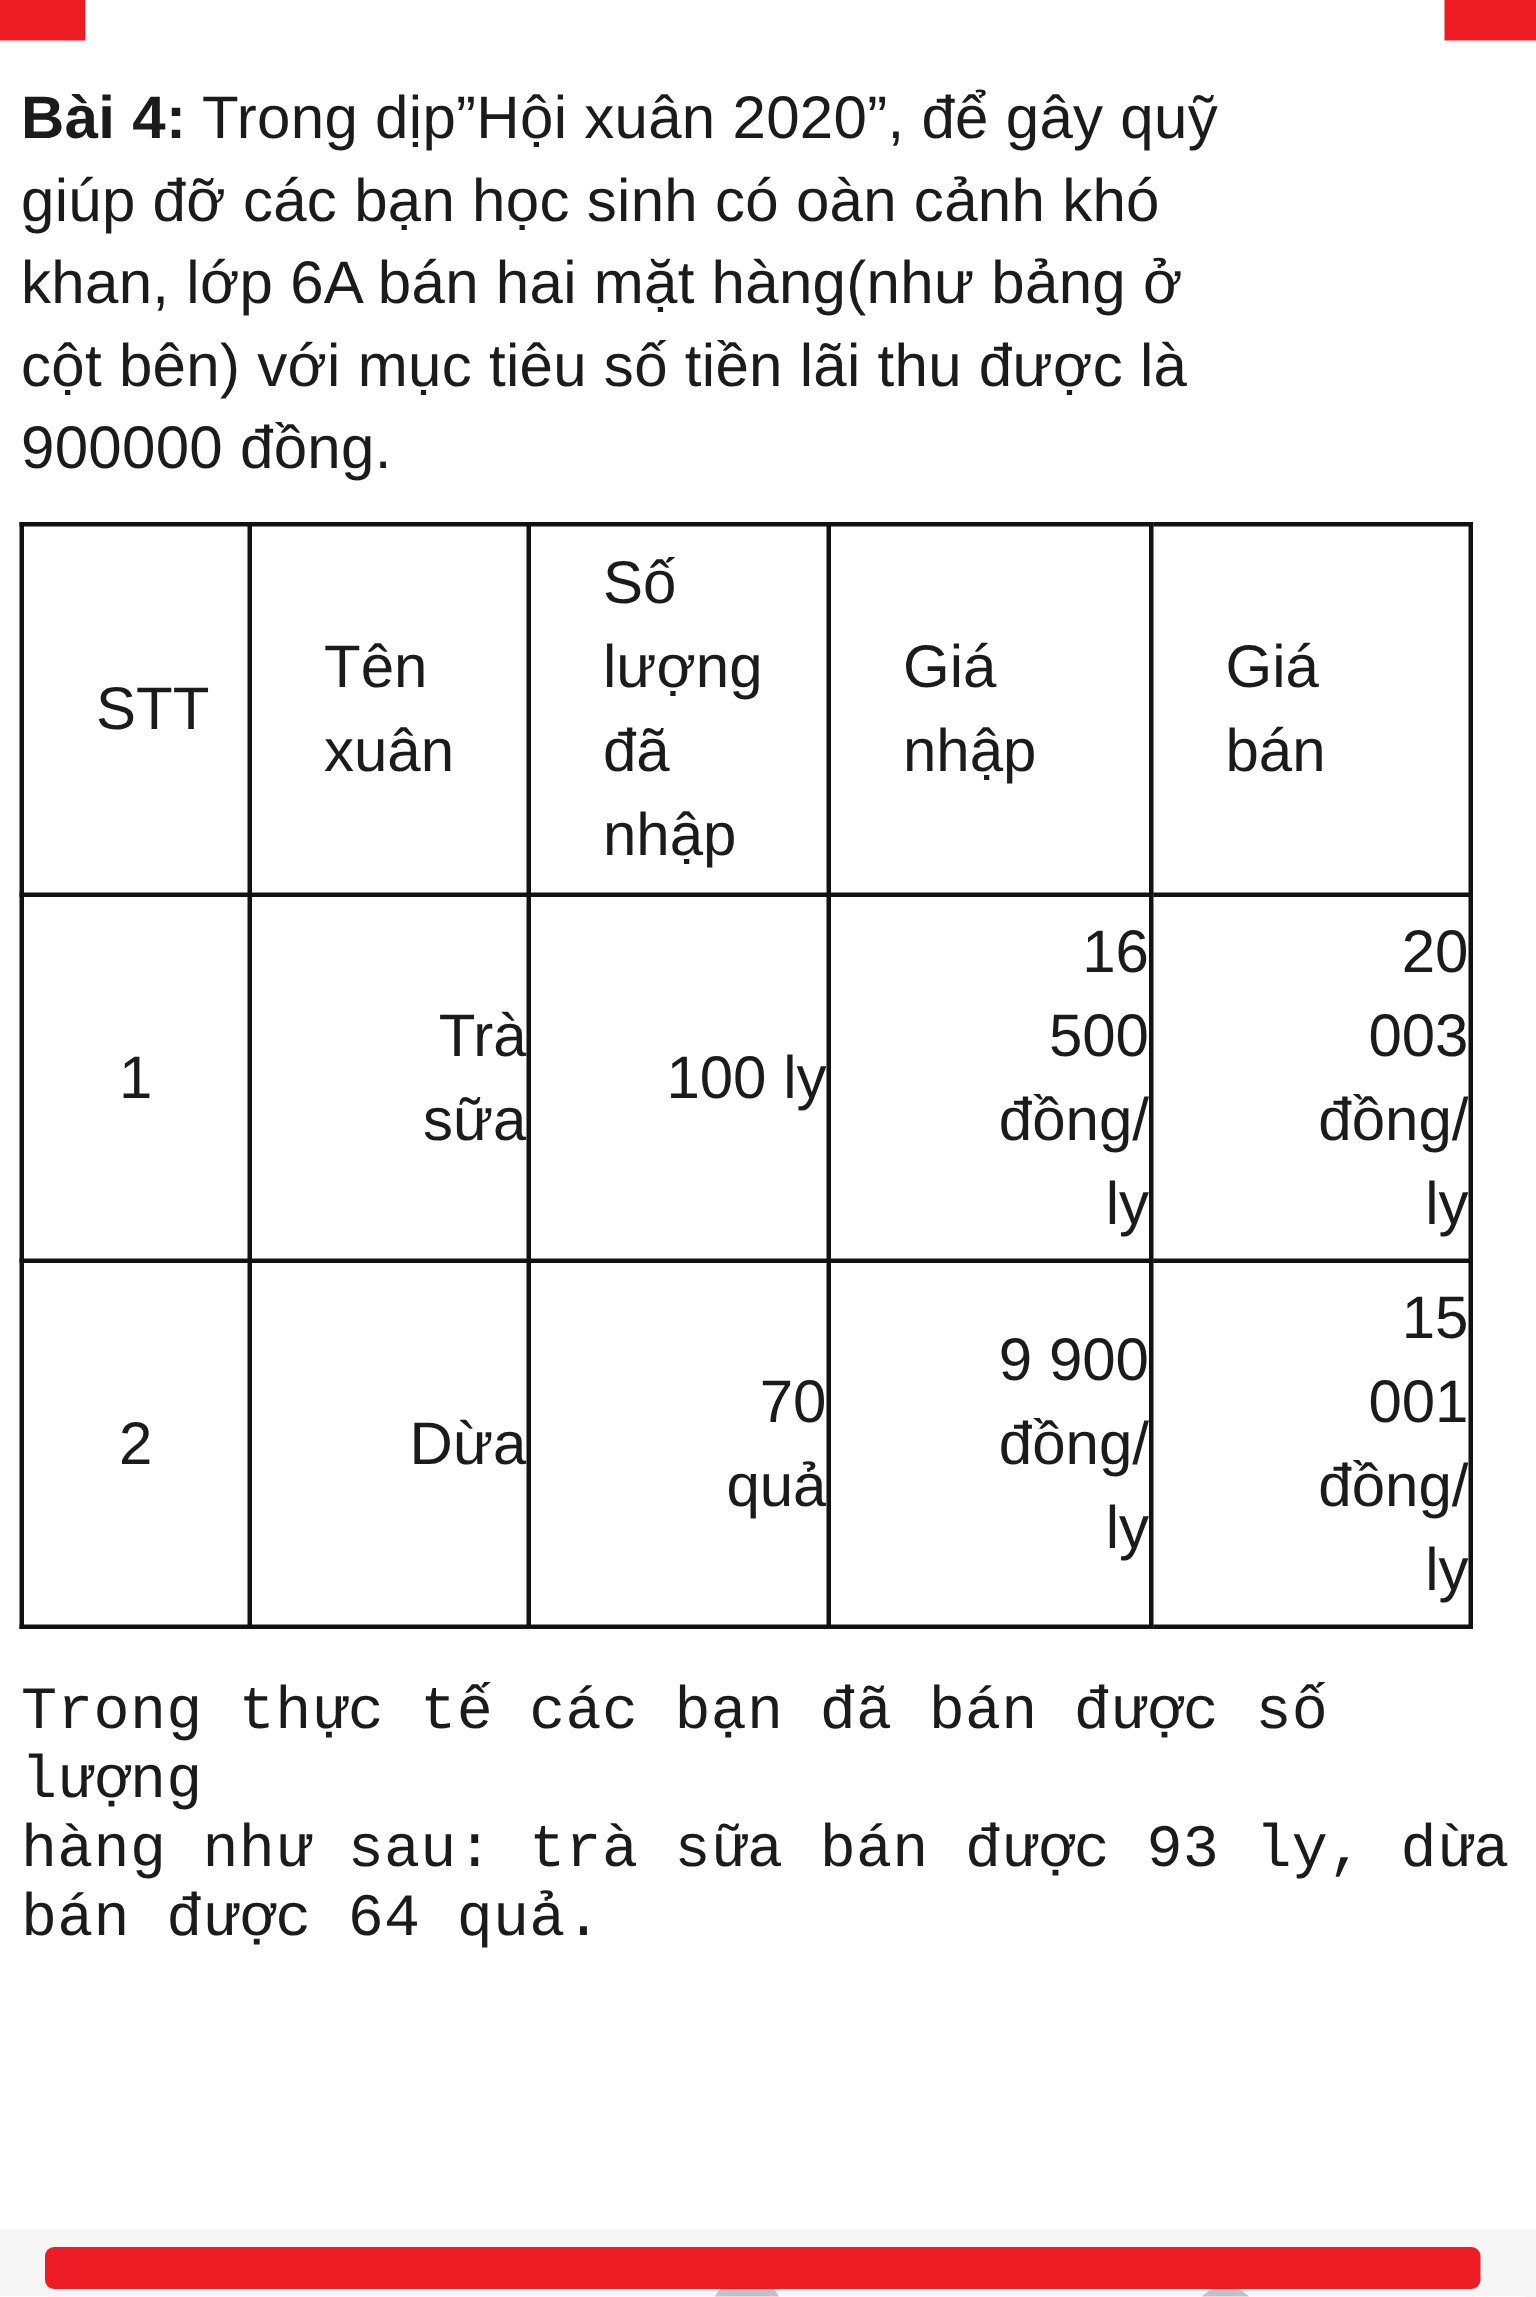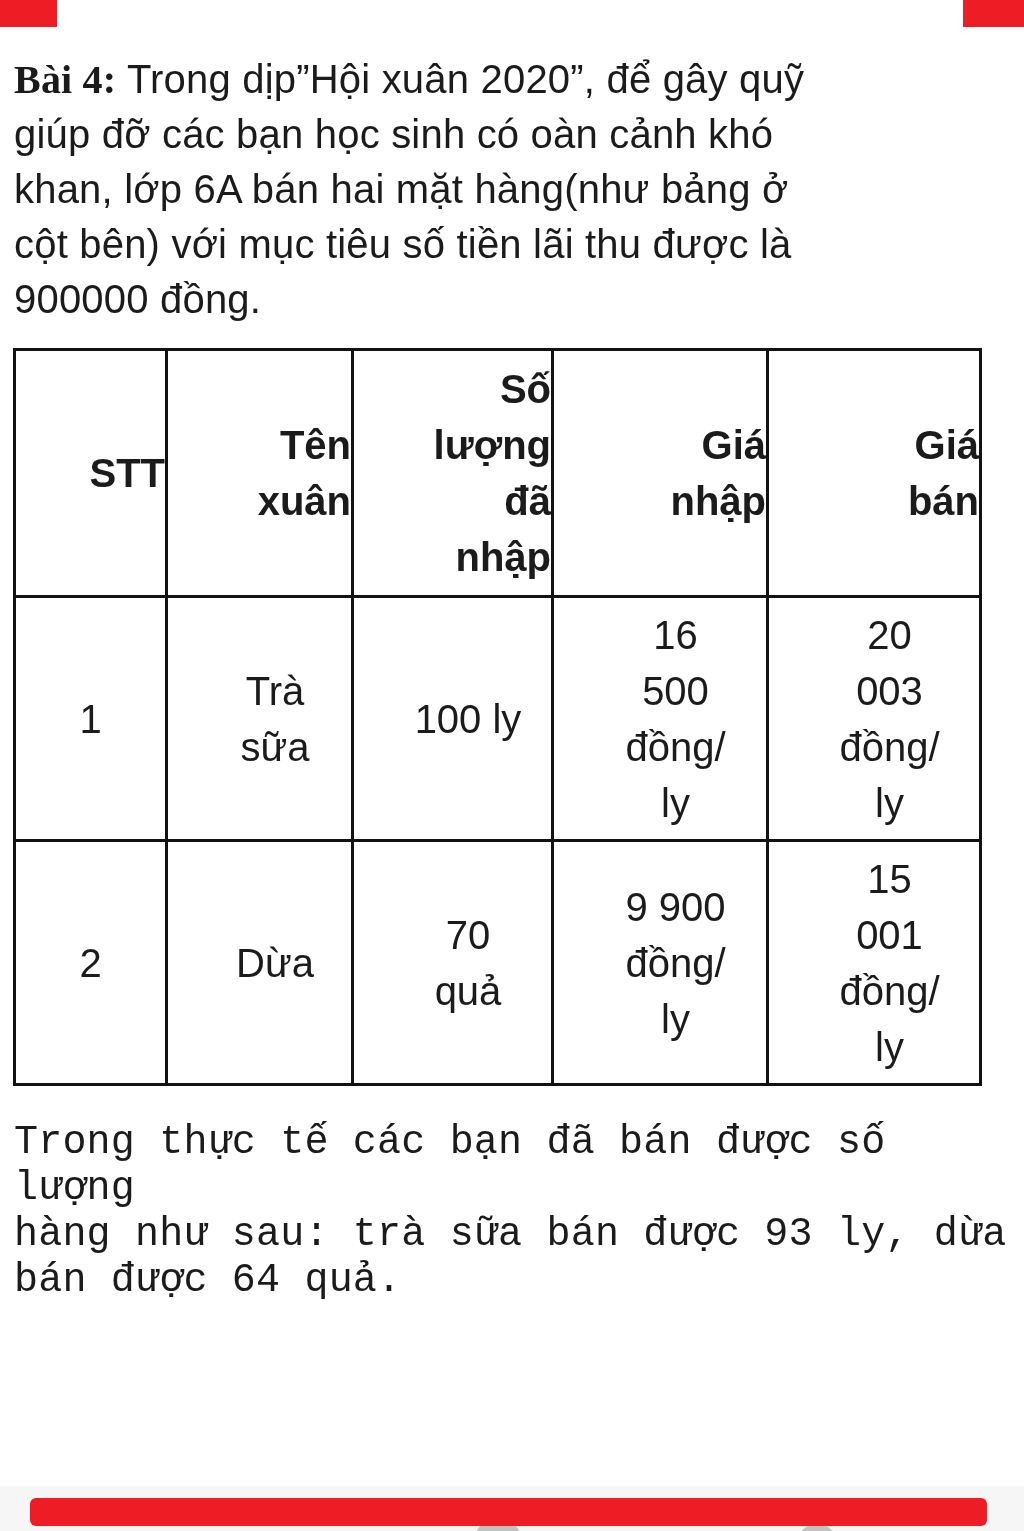--- a/index.html
+++ b/index.html
@@ -15,21 +15,21 @@
 
   
   .para {
     position: absolute;
     left: 14px;
     font-size: 40px;
     white-space: pre-line;
     color: #1b1b1b;
     letter-spacing: 0.2px;
   }
-  .para .lead { font-weight: 700; font-family: Liberation Serif, serif; }
+  .para .lead { font-weight: 700; }
   #p-intro   { top: 52px;  width: 1000px; line-height: 55px; }
   #p-actual  { top: 1120px; width: 1000px; line-height: 46px; font-family: Liberation Mono, monospace; }
   #p-question{ top: 1305px; width: 1000px; line-height: 57px; }
 
   
   table.goods {
     position: absolute;
     left: 13px; top: 348px;
     width: 966px;
     border-collapse: collapse;
@@ -38,26 +38,26 @@
   table.goods th, table.goods td {
     border: 3px solid #121212;
     font-size: 40px;
     line-height: 56px;
     white-space: pre-line;
     vertical-align: middle;
     padding: 0;
     overflow: hidden;
   }
   table.goods th {
-    font-weight: 700;
-    text-align: right;
+    font-weight: 400;
+    text-align: left;
     height: 244px;
     padding-left: 48px;
   }
-  table.goods td { height: 241px; text-align: center; padding-left: 31px; }
+  table.goods td { height: 241px; text-align: right; padding-left: 31px; }
   table.goods td.c-center { text-align: center; padding-left: 0; }
   col.c1 { width: 152px; } col.c2 { width: 186px; } col.c3 { width: 200px; }
   col.c4 { width: 215px; } col.c5 { width: 213px; }
 
   
   .footer-band {
     position: absolute;
     left: 0; top: 1486px;
     width: 1024px; height: 45px;
     background: #f6f6f7;

